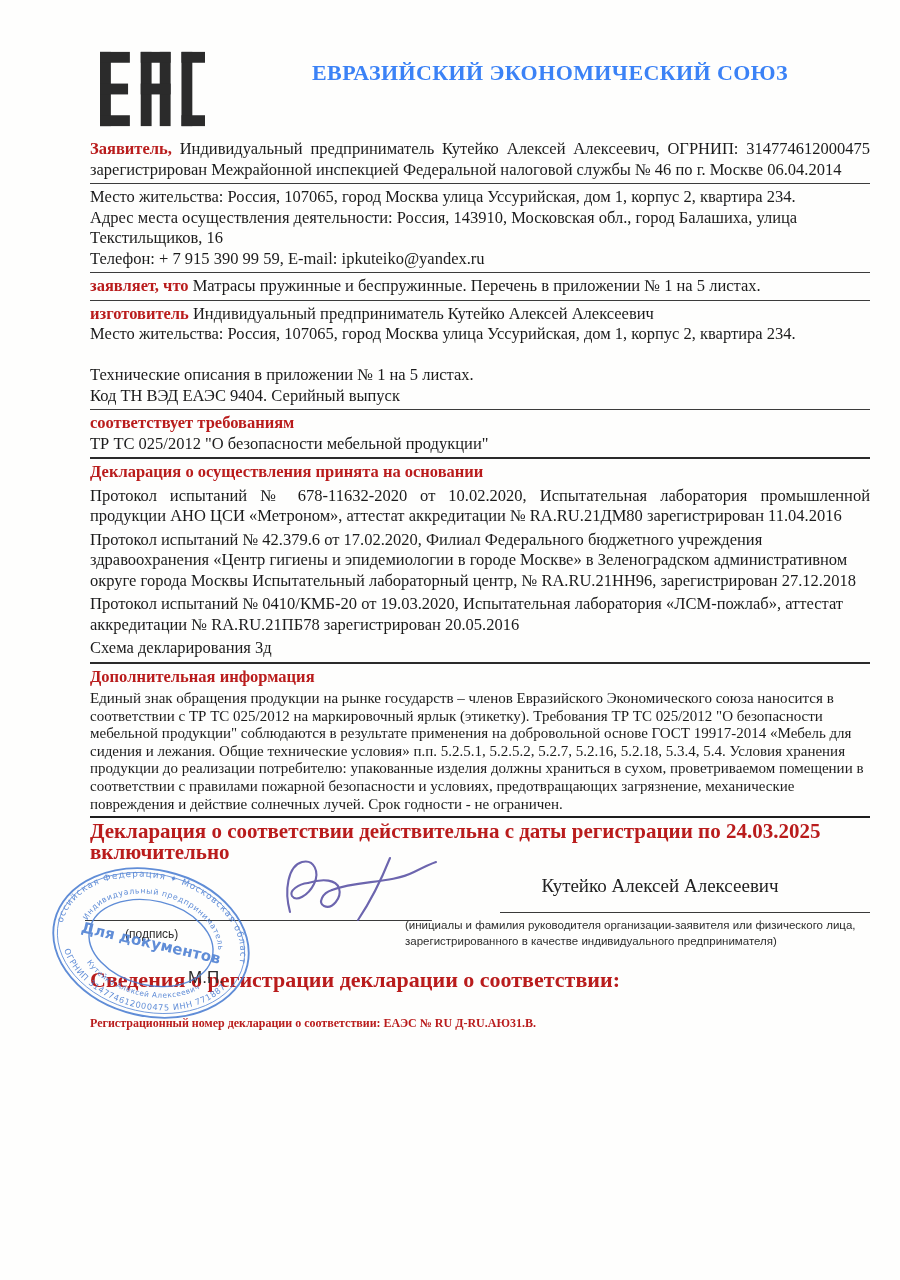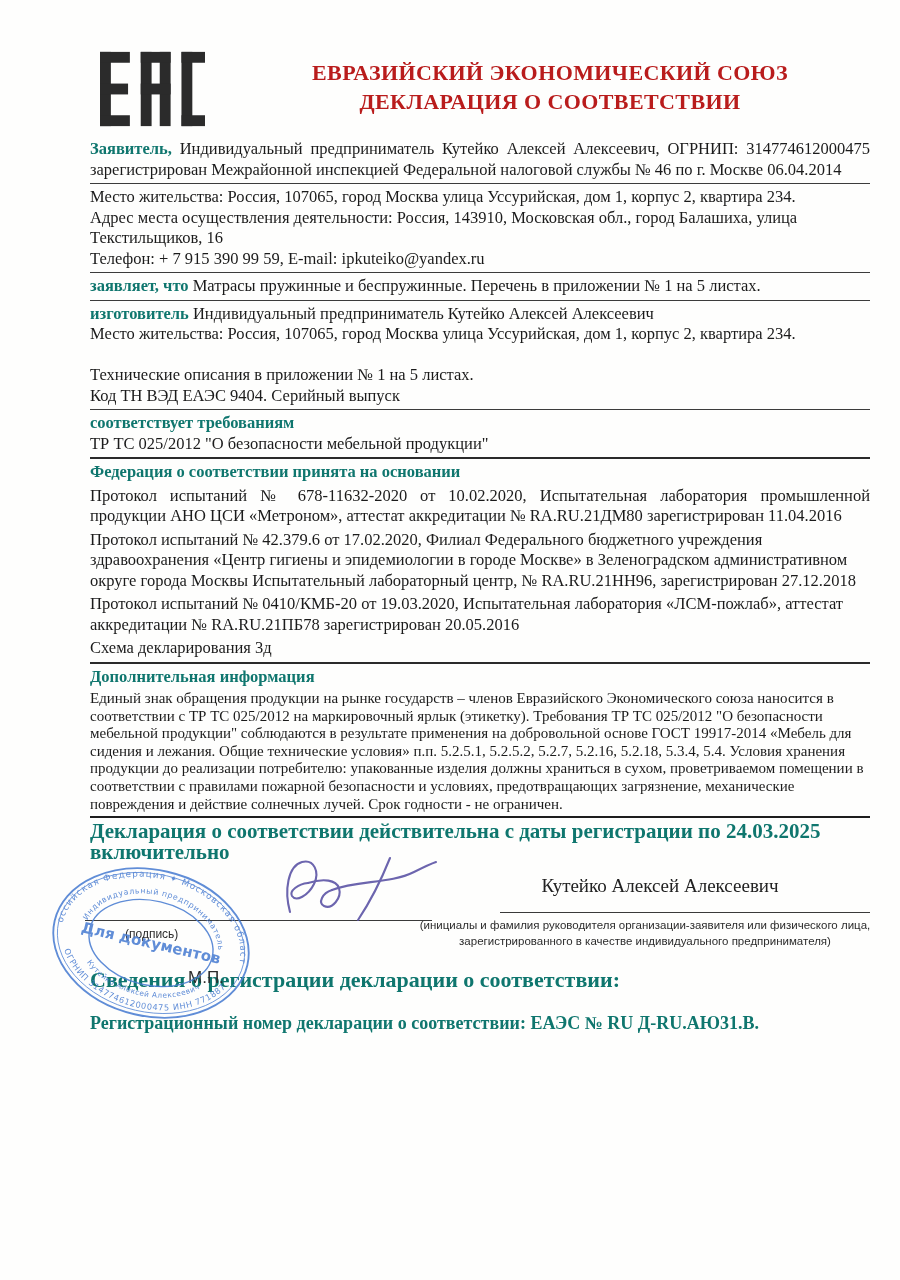--- a/index.html
+++ b/index.html
@@ -6,44 +6,44 @@
   .page{
     position:relative;width:900px;height:1280px;margin:0 auto;
     background:#fefefd;color:#1b1b1b;
     font-family:"Liberation Serif",serif;
     overflow:hidden;
   }
   
   .hdr{position:absolute;top:46px;left:100px;right:40px;}
   .logo{position:absolute;left:0;top:2px;width:105px;height:82px;}
   .title{margin-left:140px;text-align:center;font-weight:bold;
-         font-size:22px;line-height:29px;letter-spacing:.4px;padding-top:12px;color:#b91c1c;}
+         font-size:22px;line-height:29px;letter-spacing:.4px;padding-top:12px;color:#3b82f6;}
   
   .content{position:absolute;top:137px;left:90px;width:780px;
            font-size:16.5px;line-height:20.5px;}
   .sec{margin:2px 0 3px;}
   .just{text-align:justify;}
   .rule{border:0;border-top:1px solid #3c3c3c;margin:3px 0;}
   .rule.mid{border-top-width:2px;border-color:#2a2a2a;}
   .rule.thick{border-top-width:2.5px;border-color:#1d1d1d;}
-  .b{font-weight:bold;color:#0f766e;}
+  .b{font-weight:bold;color:#b91c1c;}
   .addinfo{font-size:15px;line-height:17.6px;font-family:Liberation Serif, serif;}
   .validity{font-size:21px;}
   
   .sig{position:relative;height:86px;margin-top:8px;}
   .sig-name{position:absolute;left:390px;top:6px;width:360px;text-align:center;font-size:19px;color:#222;}
   .line-l{position:absolute;left:-5px;top:50px;width:347px;border-top:1.6px solid #3a3a3a;}
   .line-r{position:absolute;left:410px;top:42px;width:370px;border-top:1.6px solid #3a3a3a;}
   .cap{font-family:"Liberation Sans",sans-serif;color:#2c2c2c;}
   .cap-l{position:absolute;left:35px;top:54px;width:150px;font-size:12px;}
   .cap-mp{position:absolute;left:98px;top:76px;font-size:17px;margin-top:22px;}
-  .cap-r{position:absolute;left:315px;top:48px;width:480px;text-align:center;font-size:11.5px;line-height:15.5px;}
+  .cap-r{position:absolute;left:315px;top:48px;width:480px;text-align:left;font-size:11.5px;line-height:15.5px;}
   
   .reg-h{margin-top:14px;font-size:22px;}
-  .reg-line{margin-top:17px;font-size:18px;}
+  .reg-line{margin-top:17px;font-size:12px;}
   
   .stamp{position:absolute;left:48px;top:864px;width:206px;height:158px;
          transform:rotate(13deg);z-index:3;opacity:.88;pointer-events:none;}
   .autograph{position:absolute;left:262px;top:850px;width:200px;height:86px;z-index:4;pointer-events:none;}
 </style>
 </head>
 <body>
 
 <div class="page">
 
@@ -61,21 +61,20 @@
         <rect x="45" y="0" width="33" height="12"></rect>
         <rect x="45" y="35" width="33" height="12"></rect>
 
         <rect x="90" y="0" width="12" height="82"></rect>
         <rect x="90" y="0" width="26" height="12"></rect>
         <rect x="90" y="70" width="26" height="12"></rect>
       </g>
     </svg>
     <div class="title">
       <div>ЕВРАЗИЙСКИЙ ЭКОНОМИЧЕСКИЙ СОЮЗ</div>
-      <div>ДЕКЛАРАЦИЯ О СООТВЕТСТВИИ</div>
     </div>
   </div>
 
   <div class="content">
 
     <p class="sec just"><span class="b">Заявитель,</span> <span>Индивидуальный предприниматель Кутейко Алексей Алексеевич,  ОГРНИП: 314774612000475 зарегистрирован Межрайонной инспекцией Федеральной налоговой службы № 46 по г. Москве 06.04.2014</span></p>
 
     <div class="rule"></div>
 
     <p class="sec">
@@ -102,21 +101,21 @@
     <div class="rule"></div>
 
     <p class="sec">
       <span class="b">соответствует требованиям</span><br>
       <span>ТР ТС 025/2012 "О безопасности мебельной продукции"</span>
     </p>
 
     <div class="rule mid"></div>
 
     <p class="sec">
-      <span class="b">Федерация о соответствии принята на основании</span>
+      <span class="b">Декларация о осуществления принята на основании</span>
     </p>
     <p class="sec just">Протокол испытаний № 678-11632-2020 от 10.02.2020, Испытательная лаборатория промышленной продукции АНО ЦСИ «Метроном», аттестат аккредитации № RA.RU.21ДМ80 зарегистрирован 11.04.2016</p>
     <p class="sec">Протокол испытаний № 42.379.6 от 17.02.2020, Филиал Федерального бюджетного учреждения здравоохранения «Центр гигиены и эпидемиологии в городе Москве» в Зеленоградском административном округе города Москвы Испытательный лабораторный центр, № RA.RU.21НН96, зарегистрирован 27.12.2018</p>
     <p class="sec">Протокол испытаний № 0410/КМБ-20 от 19.03.2020, Испытательная лаборатория «ЛСМ-пожлаб», аттестат аккредитации № RA.RU.21ПБ78 зарегистрирован 20.05.2016</p>
     <p class="sec">Схема декларирования 3д</p>
 
     <div class="rule mid"></div>
 
     <p class="sec">
       <span class="b">Дополнительная информация</span>

